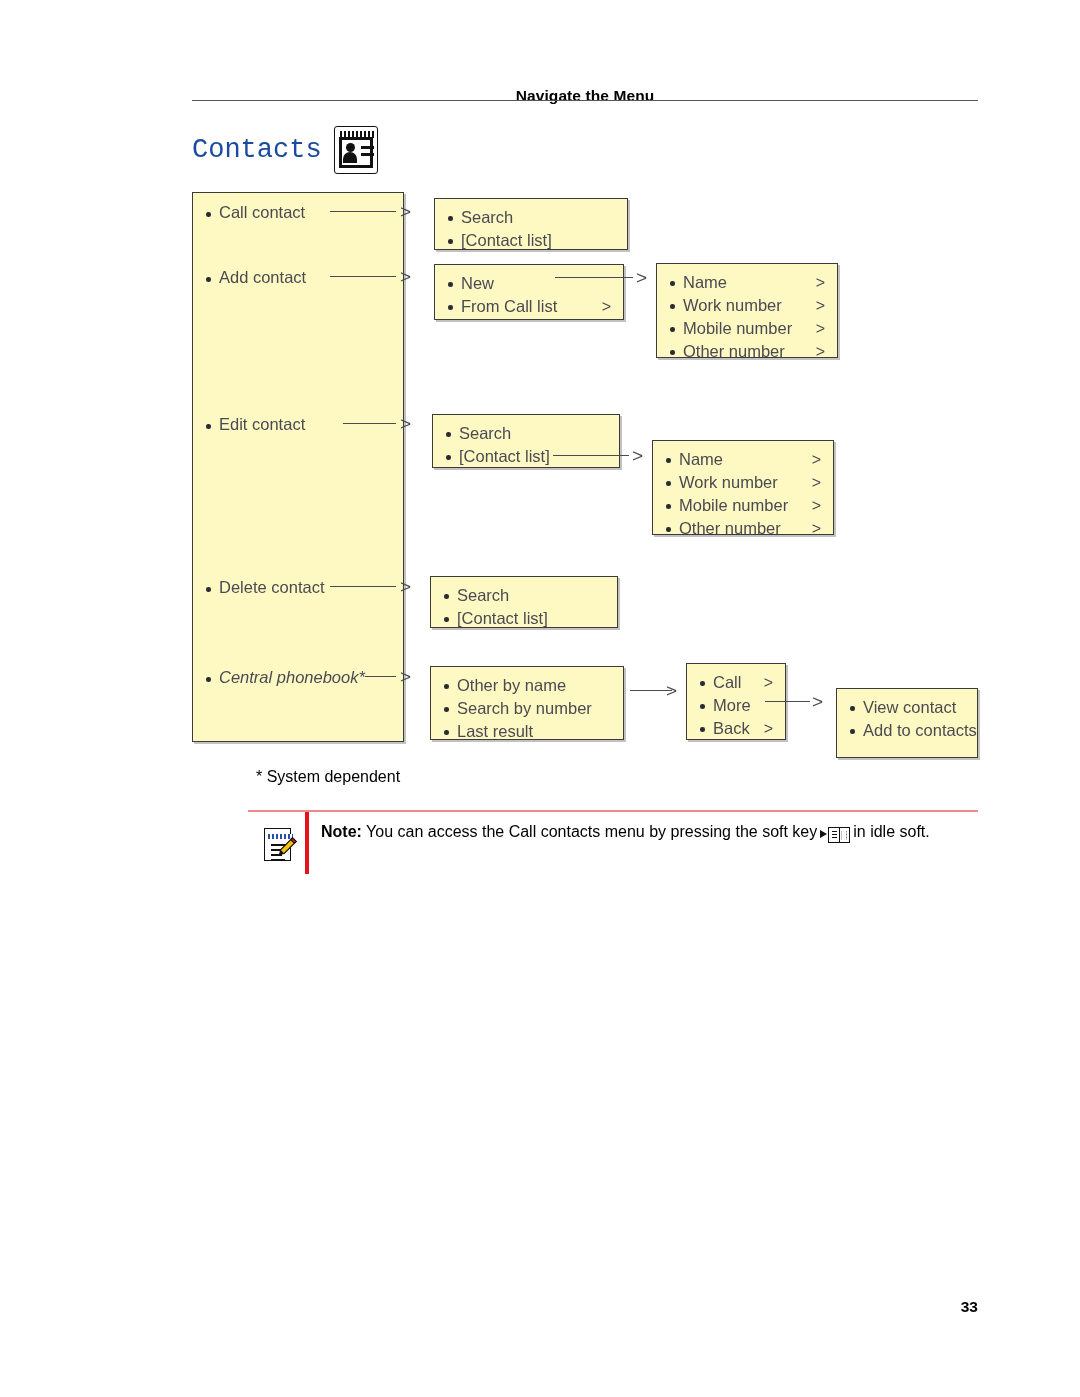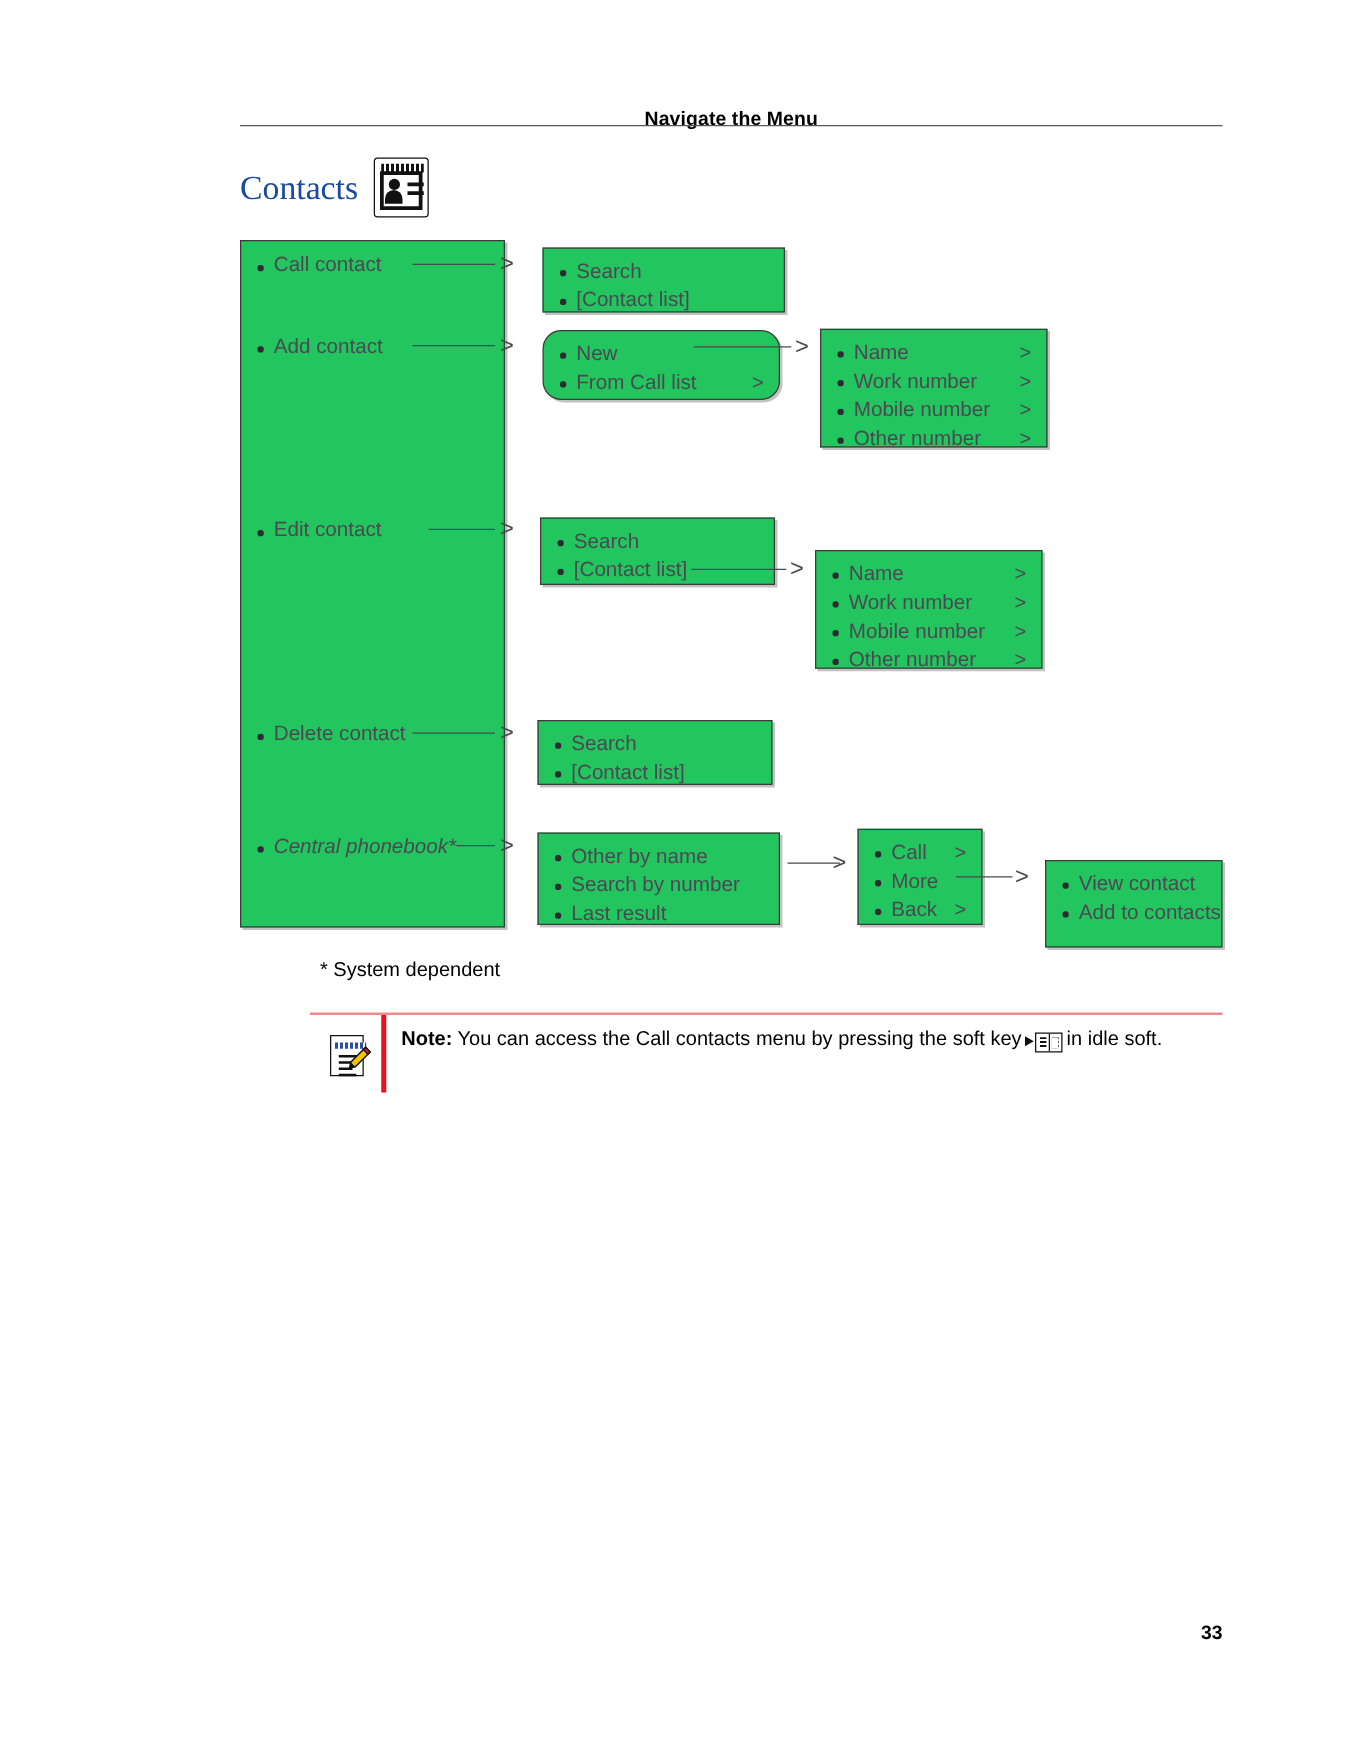--- a/index.html
+++ b/index.html
@@ -35,21 +35,21 @@
 
   
   .title-row {
     position: absolute;
     left: 192px; top: 126px;
     display: flex; align-items: center; gap: 12px;
   }
   .title-text {
     font-size: 27px;
     color: #1b4ba0;
-    font-family: Liberation Serif, serif;
+    font-family: Liberation Mono, monospace;
     line-height: 1;
   }
   .contacts-icon {
     width: 44px; height: 48px;
     position: relative;
     background: #ffffff;
     border: 1.5px solid #111;
     border-radius: 3px;
     overflow: hidden;
   }
@@ -76,21 +76,21 @@
   .ci-line {
     position: absolute; left: 19px; height: 3px; background: #111;
   }
   .ci-l1 { top: 6px; width: 13px; }
   .ci-l2 { top: 13px; width: 13px; }
 
   
   .diagram { position: absolute; left: 0; top: 0; width: 1080px; height: 800px; }
   .box {
     position: absolute;
-    background: #22c55e;
+    background: #fef9c3;
     border: 1.6px solid #3b3b3b;
     box-shadow: 2px 2px 0 rgba(120,120,120,.45);
   }
   .box ul { list-style: none; margin: 0; padding: 0; }
   .box li {
     position: relative;
     font-size: 16.5px;
     color: #4a4a52;
     font-family: "Liberation Sans", sans-serif;
     padding-left: 16px;
@@ -299,21 +299,21 @@
     <ul>
       <li>
         <span>Search</span>
       </li>
       <li>
         <span>[Contact list]</span>
       </li>
     </ul>
   </div>
 
-  <div class="box pad" style="left:434px; top:264px; width:190px; height:56px;border-radius:15px;">
+  <div class="box pad" style="left:434px; top:264px; width:190px; height:56px;">
     <ul>
       <li>
         <span>New</span>
       </li>
       <li>
         <span>From Call list</span>
         <span class="chev">&gt;</span>
       </li>
     </ul>
   </div>

